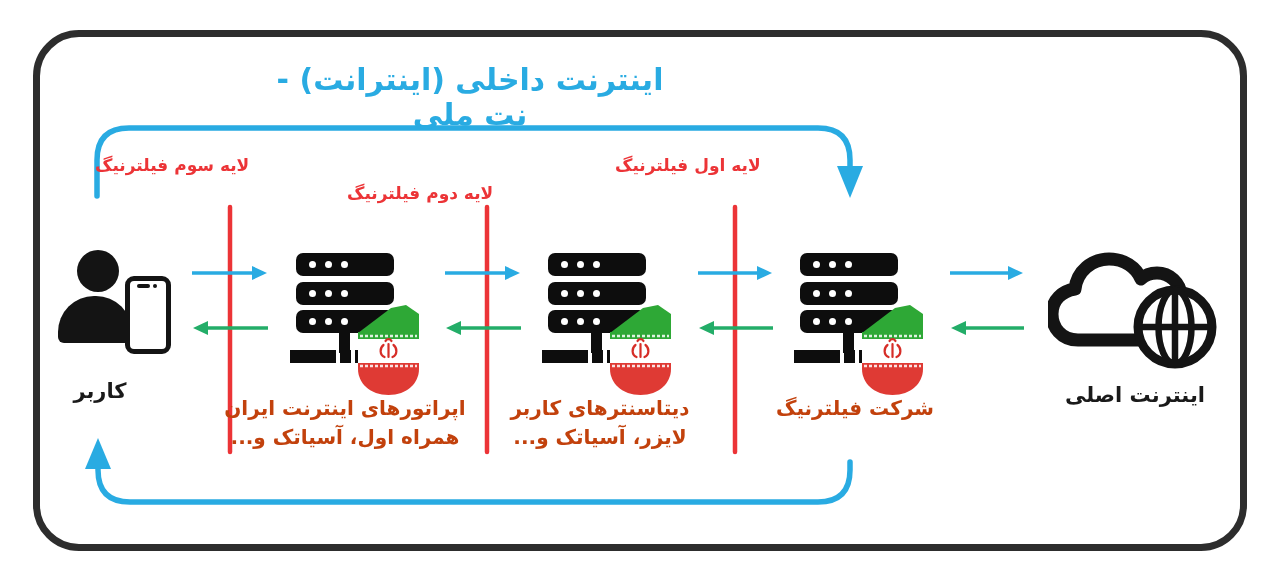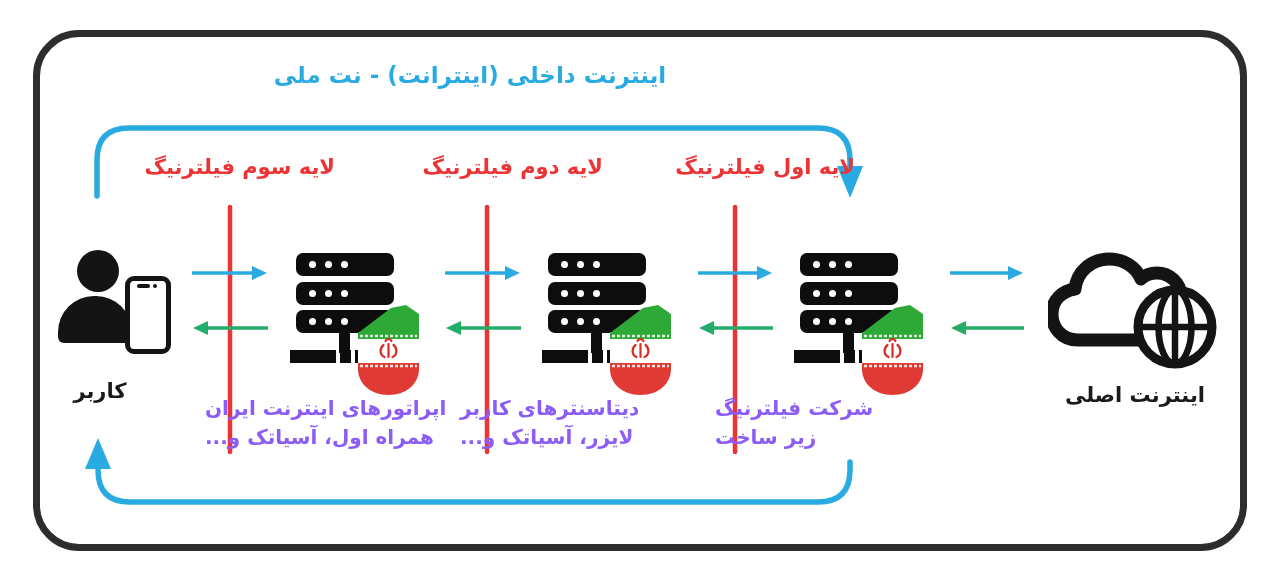--- a/index.html
+++ b/index.html
@@ -7,27 +7,27 @@
     position:relative;width:1280px;height:583px;background:#ffffff;
     font-family:"DejaVu Sans","Liberation Sans",sans-serif;overflow:hidden;
   }
   .frame{
     position:absolute;left:33px;top:30px;width:1200px;height:507px;
     border:7px solid #2d2d2d;border-radius:46px;z-index:0;
   }
   .arrows-layer{position:absolute;left:0;top:0;width:1280px;height:583px;z-index:1;}
   .title{
     position:absolute;left:250px;top:62px;width:440px;text-align:center;
-    direction:rtl;font-size:23px;font-weight:bold;color:#29ABE2;z-index:2;
+    direction:rtl;font-size:30px;font-weight:bold;color:#29ABE2;z-index:2;
   }
   .filter-label{
-    position:absolute;top:155px;width:240px;text-align:right;direction:rtl;
-    font-size:21px;font-weight:bold;color:#EC3437;z-index:2;
-  }
-  .fl-3{left:95px;} .fl-2{left:363px;} .fl-1{left:615px;}
+    position:absolute;top:155px;width:240px;text-align:left;direction:rtl;
+    font-size:17px;font-weight:bold;color:#EC3437;z-index:2;
+  }
+  .fl-3{left:95px;} .fl-2{left:347px;margin-top:28px;} .fl-1{left:615px;}
   .node{position:absolute;z-index:2;}
   
   .user-node{left:55px;top:245px;width:115px;height:112px;}
   .user-head{position:absolute;left:22px;top:5px;width:42px;height:42px;border-radius:50%;background:#141414;}
   .user-body{position:absolute;left:3px;top:51px;width:74px;height:47px;background:#141414;border-radius:36px 36px 6px 6px;}
   .phone{position:absolute;left:70px;top:31px;width:36px;height:68px;background:#fff;border:5px solid #141414;border-radius:9px;}
   .phone-notch{position:absolute;left:7px;top:3px;width:13px;height:4px;background:#141414;border-radius:2px;}
   .phone-dot{position:absolute;left:23px;top:3px;width:4px;height:4px;background:#141414;border-radius:50%;}
   
   .server-node{top:253px;width:130px;height:145px;}
@@ -35,22 +35,22 @@
   .srv-row{position:absolute;width:98px;height:23px;background:#0d0d0d;border-radius:7px;display:flex;align-items:center;gap:9px;padding-left:13px;box-sizing:border-box;}
   .srv-row.r1{top:0;} .srv-row.r2{top:29px;} .srv-row.r3{top:57px;}
   .srv-dot{width:7px;height:7px;border-radius:50%;background:#fff;flex:0 0 auto;}
   .srv-stem{position:absolute;left:43px;top:79px;width:11px;height:21px;background:#0d0d0d;}
   .srv-base{position:absolute;left:-6px;top:97px;display:flex;gap:4px;}
   .srv-base div{height:13px;background:#0d0d0d;}
   .sb-long{width:46px;} .sb-mid{width:11px;} .sb-sm{width:9px;}
   .flag-badge{position:absolute;left:62px;top:52px;}
   
   .node-caption{
-    position:absolute;top:394px;width:280px;text-align:left;direction:rtl;
-    font-size:20px;font-weight:bold;color:#8b5cf6;line-height:29px;z-index:2;
+    position:absolute;top:394px;width:280px;text-align:center;direction:rtl;
+    font-size:20px;font-weight:bold;color:#c2410c;line-height:29px;z-index:2;
   }
   .cap-1{left:205px;} .cap-2{left:460px;} .cap-3{left:715px;}
   .big-label{
     position:absolute;text-align:center;direction:rtl;font-size:21px;
     font-weight:bold;color:#1a1a1a;z-index:2;
   }
   .user-label{left:40px;top:379px;width:120px;}
   .cloud-label{left:1040px;top:383px;width:190px;}
   .cloud-node{left:1048px;top:246px;}
 </style>
@@ -228,21 +228,20 @@
   <div class="node-caption cap-1">
     <div>اپراتورهای اینترنت ایران</div>
     <div>همراه اول، آسیاتک و...</div>
   </div>
   <div class="node-caption cap-2">
     <div>دیتاسنترهای کاربر</div>
     <div>لایزر، آسیاتک و...</div>
   </div>
   <div class="node-caption cap-3">
     <div>شرکت فیلترنیگ</div>
-    <div>زیر ساخت</div>
   </div>
 
   <svg class="node cloud-node" width="172" height="124" viewBox="0 0 172 124">
     <path d="M 92 94 L 30 94 C 13 94 4 81 4 68 C 4 54 14 45 27 43 C 29 25 44 13 61 13 C 76 13 88 21 93 33 C 97 29 103 27 109 27 C 122 27 132 37 133 49" fill="none" stroke="#141414" stroke-width="13" stroke-linecap="round" stroke-linejoin="round"></path>
     <g>
       <circle cx="127" cy="81" r="37" fill="#ffffff" stroke="#141414" stroke-width="9"></circle>
       <ellipse cx="127" cy="81" rx="16.5" ry="37" fill="none" stroke="#141414" stroke-width="6.5"></ellipse>
       <line x1="127" y1="44" x2="127" y2="118" stroke="#141414" stroke-width="6.5"></line>
       <line x1="90" y1="81" x2="164" y2="81" stroke="#141414" stroke-width="6.5"></line>
     </g>

